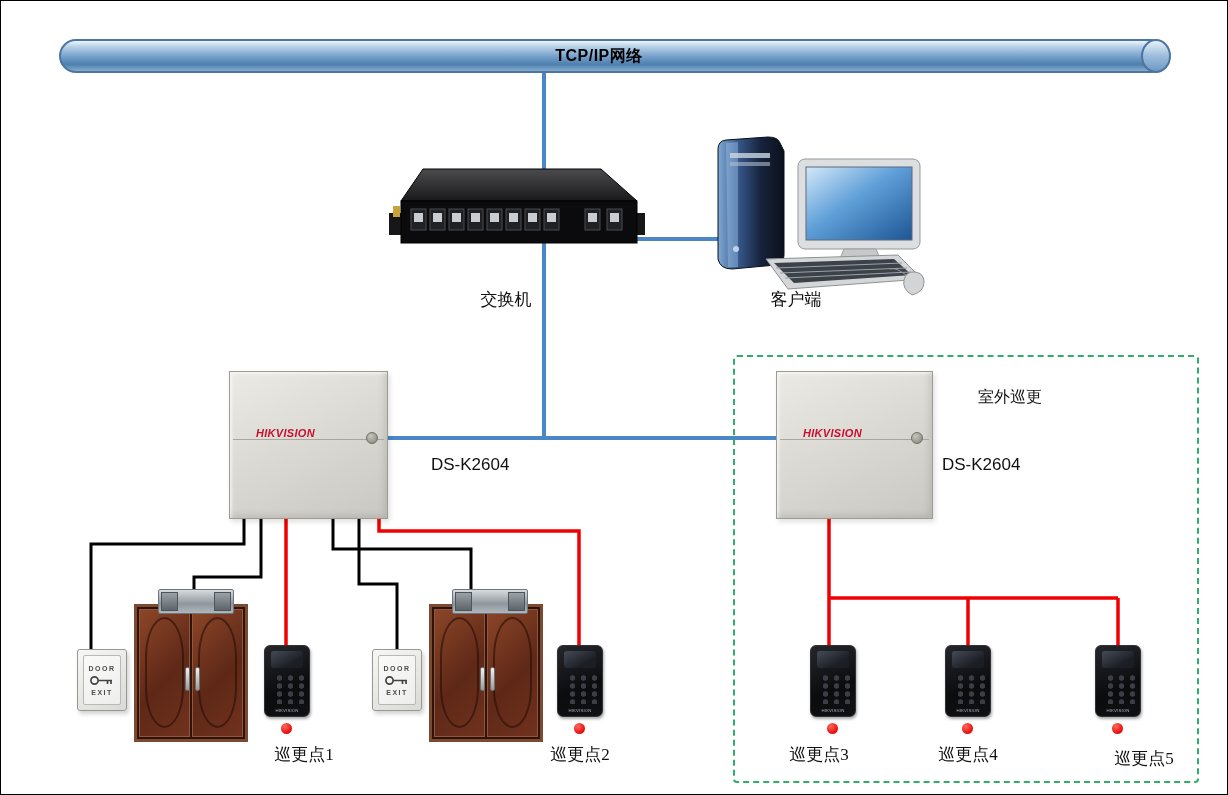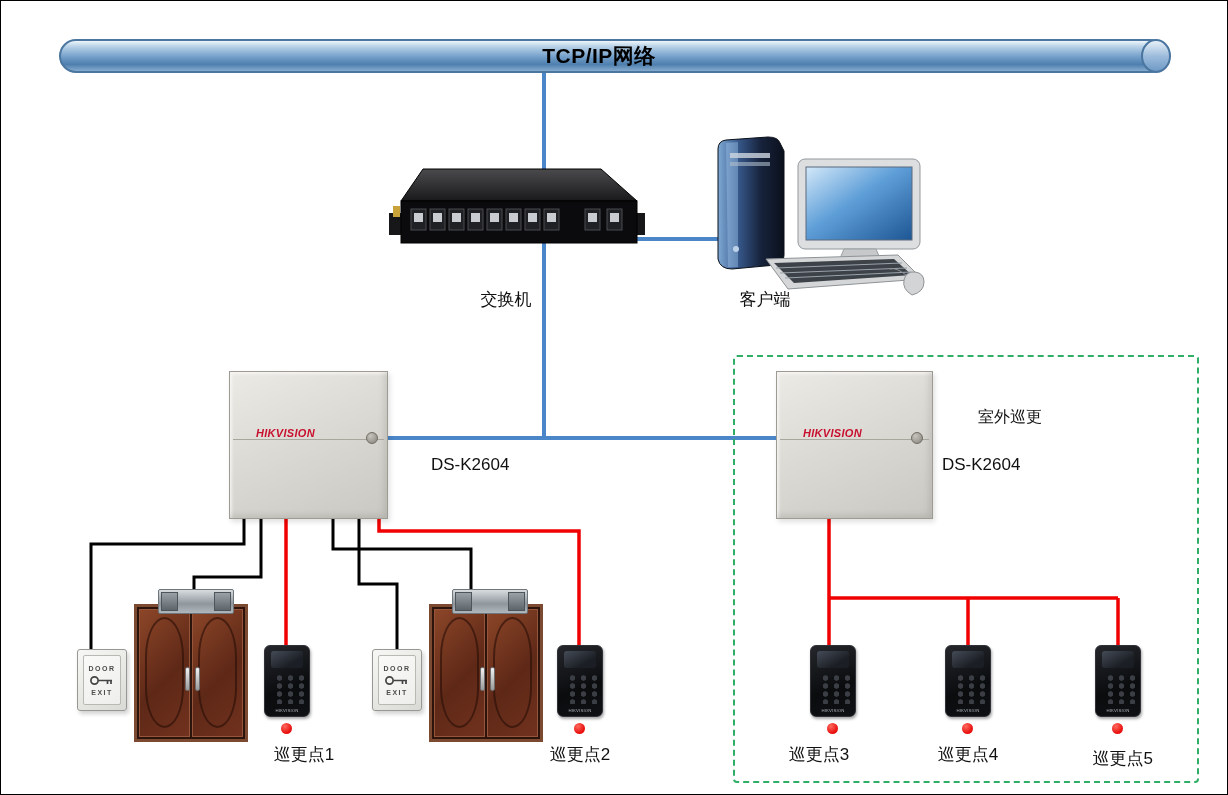--- a/index.html
+++ b/index.html
@@ -18,26 +18,26 @@
     background:linear-gradient(to bottom,#eef5fb 0%,#b9d2e8 18%,#6f9cc8 55%,#4f7fae 78%,#86abce 100%);
     border:2px solid #4a769f;box-sizing:border-box;
   }
   .pipe-cap{
     position:absolute;right:-4px;top:0;width:30px;height:34px;border-radius:50%;
     background:linear-gradient(to bottom,#e8f1f8,#9dbcdc 50%,#6f9ac6);
     border:2px solid #49759f;box-sizing:border-box;
   }
   .pipe-label{
     position:absolute;inset:0;display:flex;align-items:center;justify-content:center;
-    font-size:21px;font-weight:600;letter-spacing:.5px;padding-right:28px;
+    font-size:16px;font-weight:600;letter-spacing:.5px;padding-right:28px;
   }
 
   
   .lbl{position:absolute;font-size:17px;color:#111;white-space:nowrap;}
-  .lbl.centered{text-align:center;}
+  .lbl.centered{text-align:center;font-family:Liberation Serif, serif;}
 
   
   .controller{
     position:absolute;background:linear-gradient(155deg,#eceae5 0%,#dcdad4 45%,#cac8c2 100%);
     border:1px solid #9d9b92;
     box-shadow:inset -3px -3px 6px rgba(0,0,0,.10), inset 2px 2px 3px rgba(255,255,255,.7), 2px 3px 5px rgba(0,0,0,.12);
   }
   .controller .seam{position:absolute;left:3px;right:3px;top:67px;height:1px;background:#a8a69d;}
   .controller .brand{
     position:absolute;left:26px;top:55px;color:#c8102e;font-weight:bold;font-style:italic;
@@ -142,21 +142,21 @@
       <polyline points="285,514 285,648"></polyline>
       <polyline points="378,514 378,530 578,530 578,648"></polyline>
       <polyline points="828,514 828,648"></polyline>
       <polyline points="828,597 1117,597"></polyline>
       <polyline points="967,597 967,648"></polyline>
       <polyline points="1117,597 1117,648"></polyline>
     </g>
   </svg>
 
   <div class="zone"></div>
-  <div class="lbl" style="left:977px;top:386px;font-size:16px;margin-top:20px;">室外巡更</div>
+  <div class="lbl" style="left:977px;top:386px;font-size:16px;">室外巡更</div>
 
   <div class="pipe">
     <div class="pipe-body"></div>
     <div class="pipe-cap"></div>
     <div class="pipe-label">TCP/IP网络</div>
   </div>
 
   <svg class="abs" style="left:386px;top:156px;" width="260" height="100" viewBox="0 0 260 100">
     <defs>
       <linearGradient id="swtop" x1="0" y1="0" x2="0" y2="1">
@@ -228,21 +228,21 @@
     <g>
       <polygon points="60,130 192,126 216,150 82,160" fill="#d4d6d8" stroke="#8f9396"></polygon>
       <polygon points="68,134 188,130 206,146 88,154" fill="#3c4248"></polygon>
       <path d="M70,139 L196,134 M74,144 L201,139 M79,149 L205,143" stroke="#9aa2aa" stroke-width="1" fill="none"></path>
     </g>
     <g>
       <path d="M206,166 Q196,160 198,151 Q200,142 209,143 Q218,144 218,153 Q218,163 206,166 Z" fill="#d2d4d6" stroke="#8f9396"></path>
       <path d="M200,146 Q190,138 184,140" stroke="#8f9396" fill="none"></path>
     </g>
   </svg>
-  <div class="lbl centered" style="left:714px;top:287px;width:100px;">客户端</div>
+  <div class="lbl centered" style="left:745px;top:287px;width:100px;">客户端</div>
 
   <div class="controller" style="left:228px;top:370px;width:157px;height:146px;">
     <div class="seam"></div>
     <div class="brand">HIKVISION</div>
     <div class="knob"></div>
   </div>
   <div class="lbl" style="left:430px;top:454px;">DS-K2604</div>
 
   <div class="controller" style="left:775px;top:370px;width:155px;height:146px;">
     <div class="seam"></div>
@@ -324,15 +324,15 @@
   </div>
   <div class="led" style="left:961px;top:722px;"></div>
   <div class="lbl centered" style="left:922px;top:742px;width:90px;">巡更点4</div>
 
   <div class="reader" style="left:1094px;top:644px;">
     <div class="screen"></div>
     <div class="keypad"></div>
     <div class="rbrand">HIKVISION</div>
   </div>
   <div class="led" style="left:1111px;top:722px;"></div>
-  <div class="lbl centered" style="left:1062px;top:746px;width:90px;text-align:right;">巡更点5</div>
+  <div class="lbl centered" style="left:1098px;top:746px;width:90px;">巡更点5</div>
 
 </div>
 
 </body></html>

